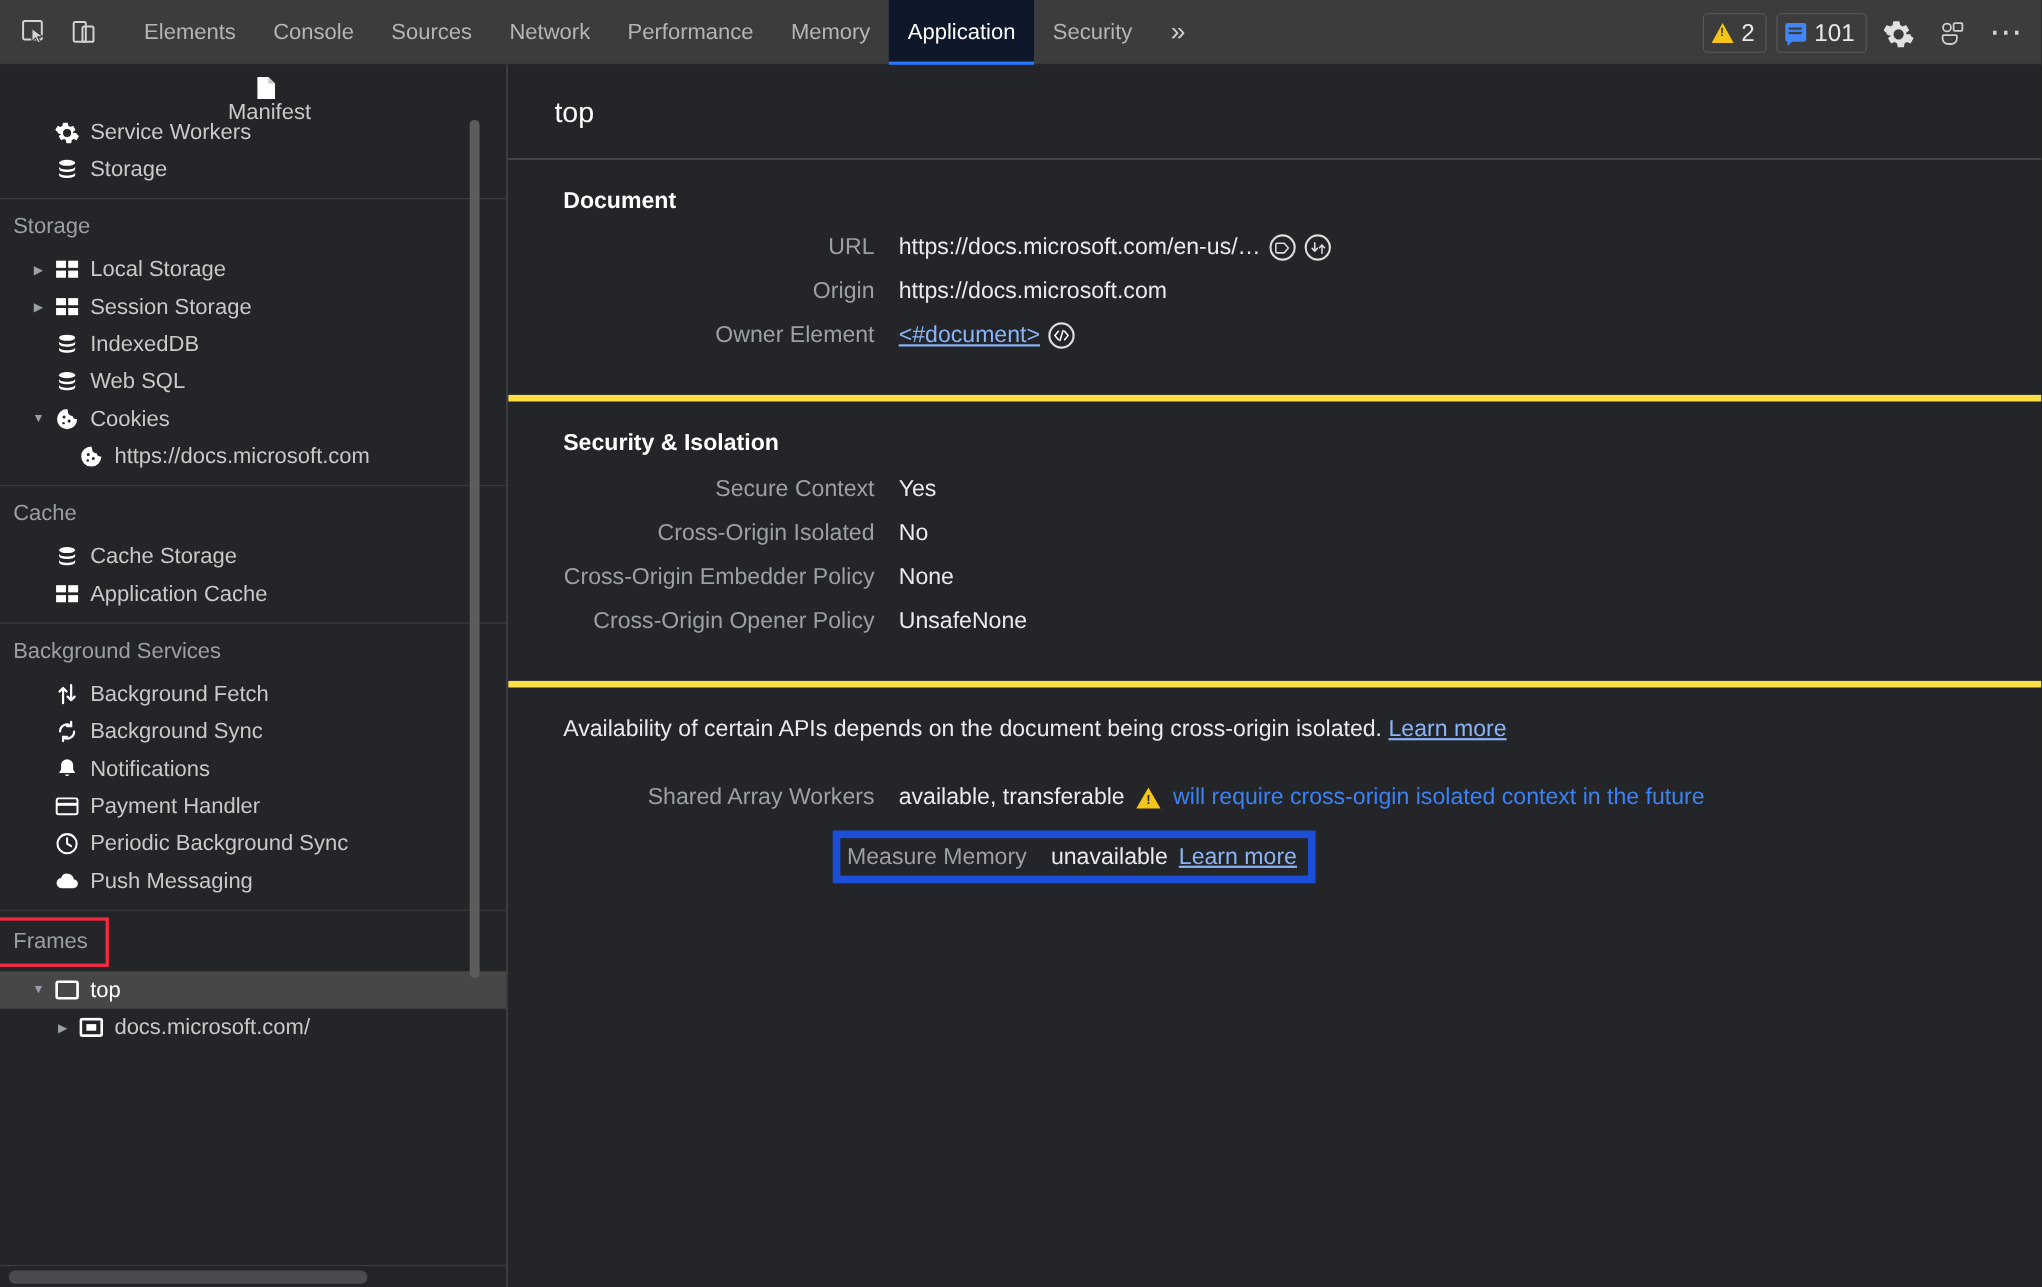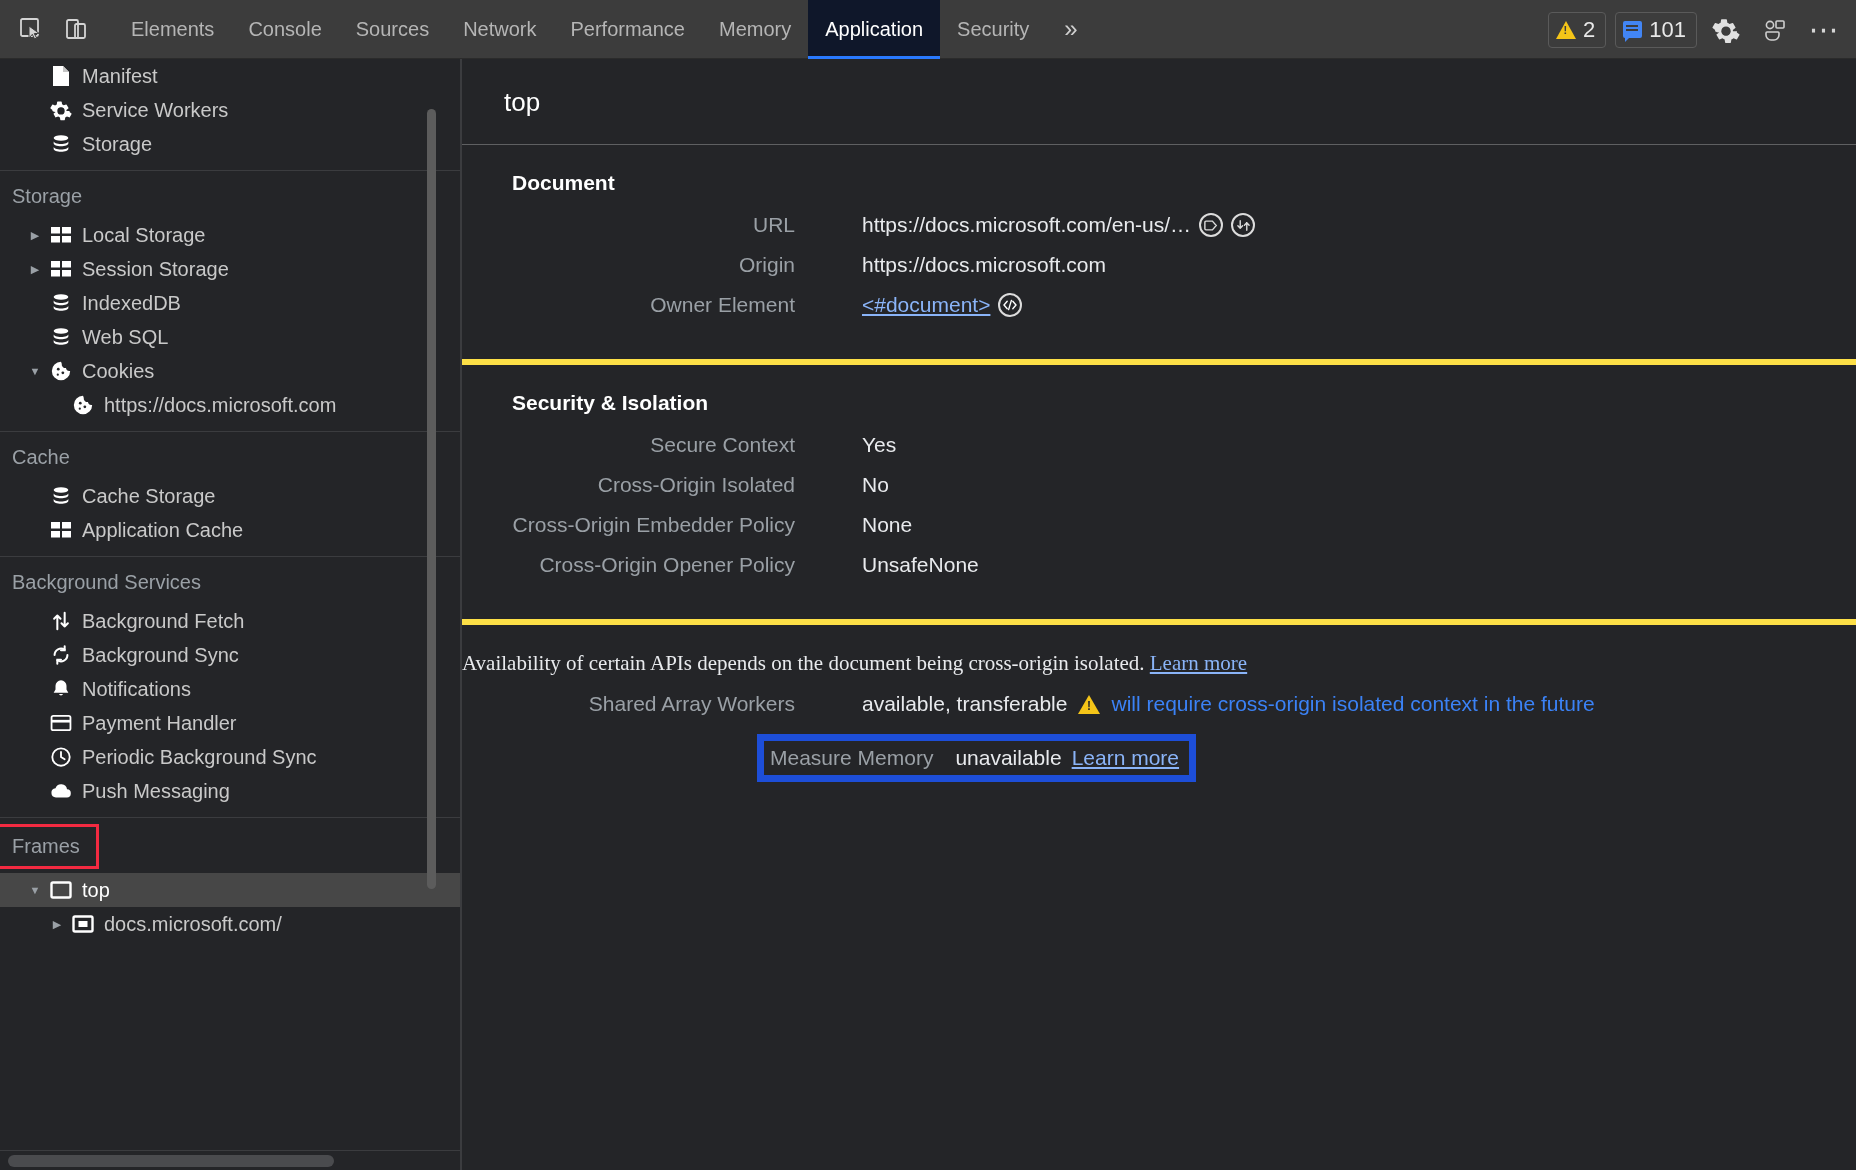--- a/index.html
+++ b/index.html
@@ -233,21 +233,20 @@
     font-size: 21px;
     font-weight: bold;
     padding-left: 50px;
     margin-bottom: 18px;
   }
   .kv-row {
     display: flex;
     align-items: center;
     margin: 16px 0;
     font-size: 21px;
-    gap: 45px;
   }
   .kv-key {
     width: 355px;
     text-align: right;
     color: #9aa0a6;
     padding-right: 22px;
     flex-shrink: 0;
   }
   .kv-val {
     color: #e8eaed;
@@ -265,22 +264,22 @@
     border: 2px solid #dcdcdc;
     border-radius: 50%;
     display: inline-flex;
     align-items: center; justify-content: center;
     flex-shrink: 0;
     cursor: pointer;
   }
   .api-desc {
     color: #e8eaed;
     font-size: 21px;
-    margin-bottom: 16px;
-    font-family: Liberation Serif, serif;
+    padding-left: 50px;
+    margin-bottom: 38px;
   }
   .warn-tri-small {
     display: inline-block;
     width: 0; height: 0;
     border-left: 11px solid transparent;
     border-right: 11px solid transparent;
     border-bottom: 19px solid #f5c518;
     position: relative;
     margin: 0 3px;
     flex-shrink: 0;
@@ -379,21 +378,21 @@
       <span class="dots-v">⋯</span>
     </div>
   </div>
 </div>
 
 <div id="body-split">
 
   <div id="sidebar">
 
     <div class="side-section">
-      <div class="side-item indent-1" style="margin-top:0;">
+      <div class="side-item indent-1" style="margin-top:10px;flex-direction:column;">
         <div class="twisty"></div>
         <div class="side-icon">
           <svg width="20" height="22" viewBox="0 0 20 22">
               <path d="M2 1h10l6 6v14H2z" fill="#ffffff"></path>
               <path d="M12 1v6h6" fill="#c5c5c5"></path>
             </svg>
         </div>
         <span class="side-label">Manifest</span>
       </div>
       <div class="side-item indent-1">

